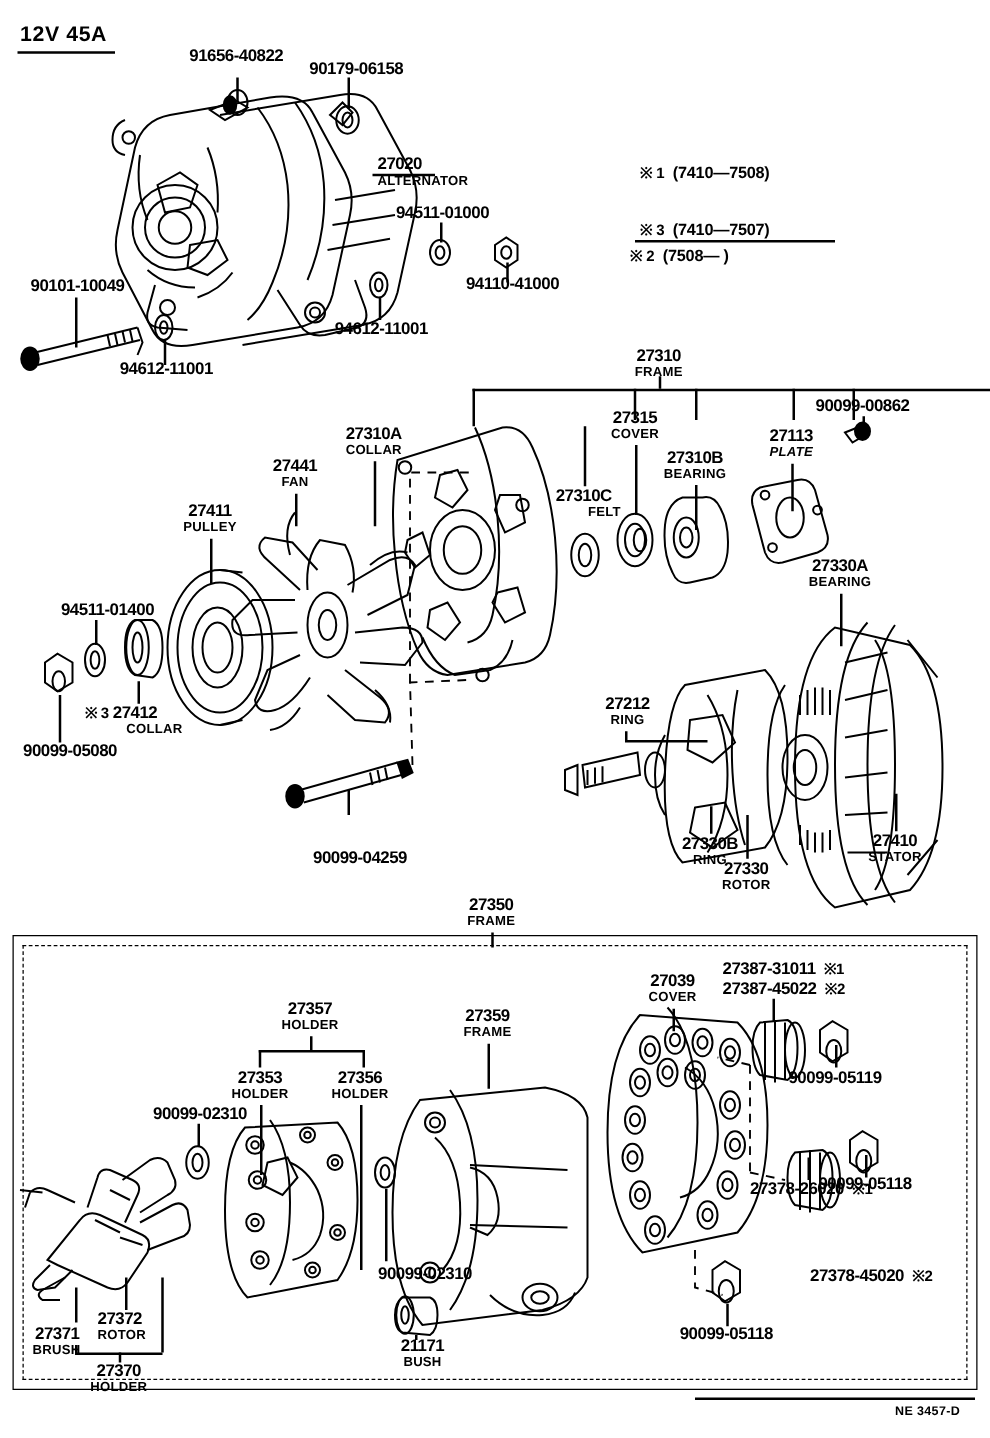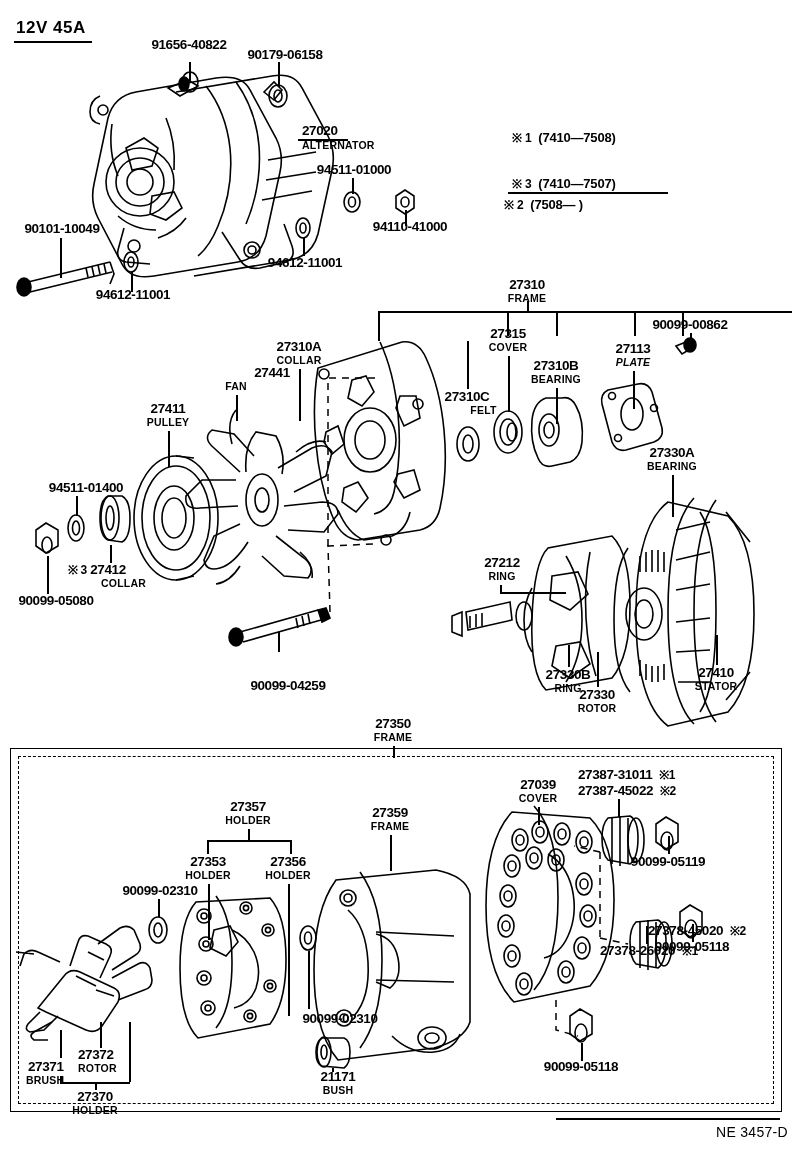--- a/index.html
+++ b/index.html
@@ -12,21 +12,21 @@
   .title{position:absolute;left:14px;top:18px;font-size:17px;font-weight:bold;
          border-bottom:2.5px solid #000;padding:0 6px 3px 2px;letter-spacing:0.5px;}
   .note{position:absolute;font-size:13px;font-weight:bold;white-space:nowrap;letter-spacing:-0.2px;}
   .notes-ul{position:absolute;border-bottom:2px solid #000;}
   .lead{position:absolute;background:#000;}
   .vl{width:1.6px;}
   .hl{height:1.6px;}
   svg{position:absolute;left:0;top:0;overflow:visible;}
   .box{position:absolute;border:1.6px solid #000;}
   .dbox{position:absolute;border:1.6px dashed #000;}
-  .code{position:absolute;font-size:14px;font-weight:normal;letter-spacing:0.3px;}
+  .code{position:absolute;font-size:10px;font-weight:bold;letter-spacing:0.3px;}
   .mark{font-size:12px;}
 </style>
 </head>
 <body>
 
 <div class="title">12V 45A</div>
 
 <div class="note" style="left:512px;top:129px;">
   <span class="mark">※ 1</span>
   &nbsp;<span>(7410—7508)</span>
@@ -247,21 +247,21 @@
 <div class="lead vl" style="left:690px;top:333px;height:8px;"></div>
 
 <div class="lbl pn ctr" style="left:467px;top:390px;">27310C</div>
 <div class="lbl nm ctr" style="left:467px;top:405px;padding-left:33px;">FELT</div>
 <div class="lead vl" style="left:467px;top:341px;height:48px;"></div>
 
 <div class="lbl pn ctr" style="left:299px;top:340px;">27310A</div>
 <div class="lbl nm ctr" style="left:299px;top:355px;">COLLAR</div>
 <div class="lead vl" style="left:299px;top:369px;height:52px;"></div>
 
-<div class="lbl pn ctr" style="left:236px;top:366px;margin-left:36px;">27441</div>
+<div class="lbl pn ctr" style="left:236px;top:366px;">27441</div>
 <div class="lbl nm ctr" style="left:236px;top:381px;">FAN</div>
 <div class="lead vl" style="left:236px;top:395px;height:26px;"></div>
 
 <div class="lbl pn ctr" style="left:168px;top:402px;">27411</div>
 <div class="lbl nm ctr" style="left:168px;top:417px;">PULLEY</div>
 <div class="lead vl" style="left:168px;top:431px;height:36px;"></div>
 
 <div class="lbl pn ctr" style="left:86px;top:481px;">94511-01400</div>
 <div class="lead vl" style="left:76px;top:496px;height:20px;"></div>
 
@@ -470,21 +470,21 @@
 <div class="lead vl" style="left:668px;top:850px;height:-1px;"></div>
 <div class="lead vl" style="left:668px;top:836px;height:18px;"></div>
 
 <div class="lbl pn ctr" style="left:692px;top:940px;">90099-05118</div>
 <div class="lead vl" style="left:692px;top:924px;height:18px;"></div>
 
 <div class="lbl pn" style="left:600px;top:944px;">
   <span>27378-26020</span>
   &nbsp;<span class="mark">※1</span>
 </div>
-<div class="lbl pn" style="left:600px;top:924px;padding-left:48px;">
+<div class="lbl pn" style="left:600px;top:1014px;padding-left:48px;">
   <span>27378-45020</span>
   &nbsp;<span class="mark">※2</span>
 </div>
 <div class="lead vl" style="left:646px;top:926px;height:18px;"></div>
 
 <div class="lbl pn ctr" style="left:581px;top:1060px;">90099-05118</div>
 <div class="lead vl" style="left:581px;top:1043px;height:18px;"></div>
 
 <div class="lbl pn ctr" style="left:340px;top:1012px;">90099-02310</div>
 <div class="lead vl" style="left:308px;top:951px;height:58px;"></div>

